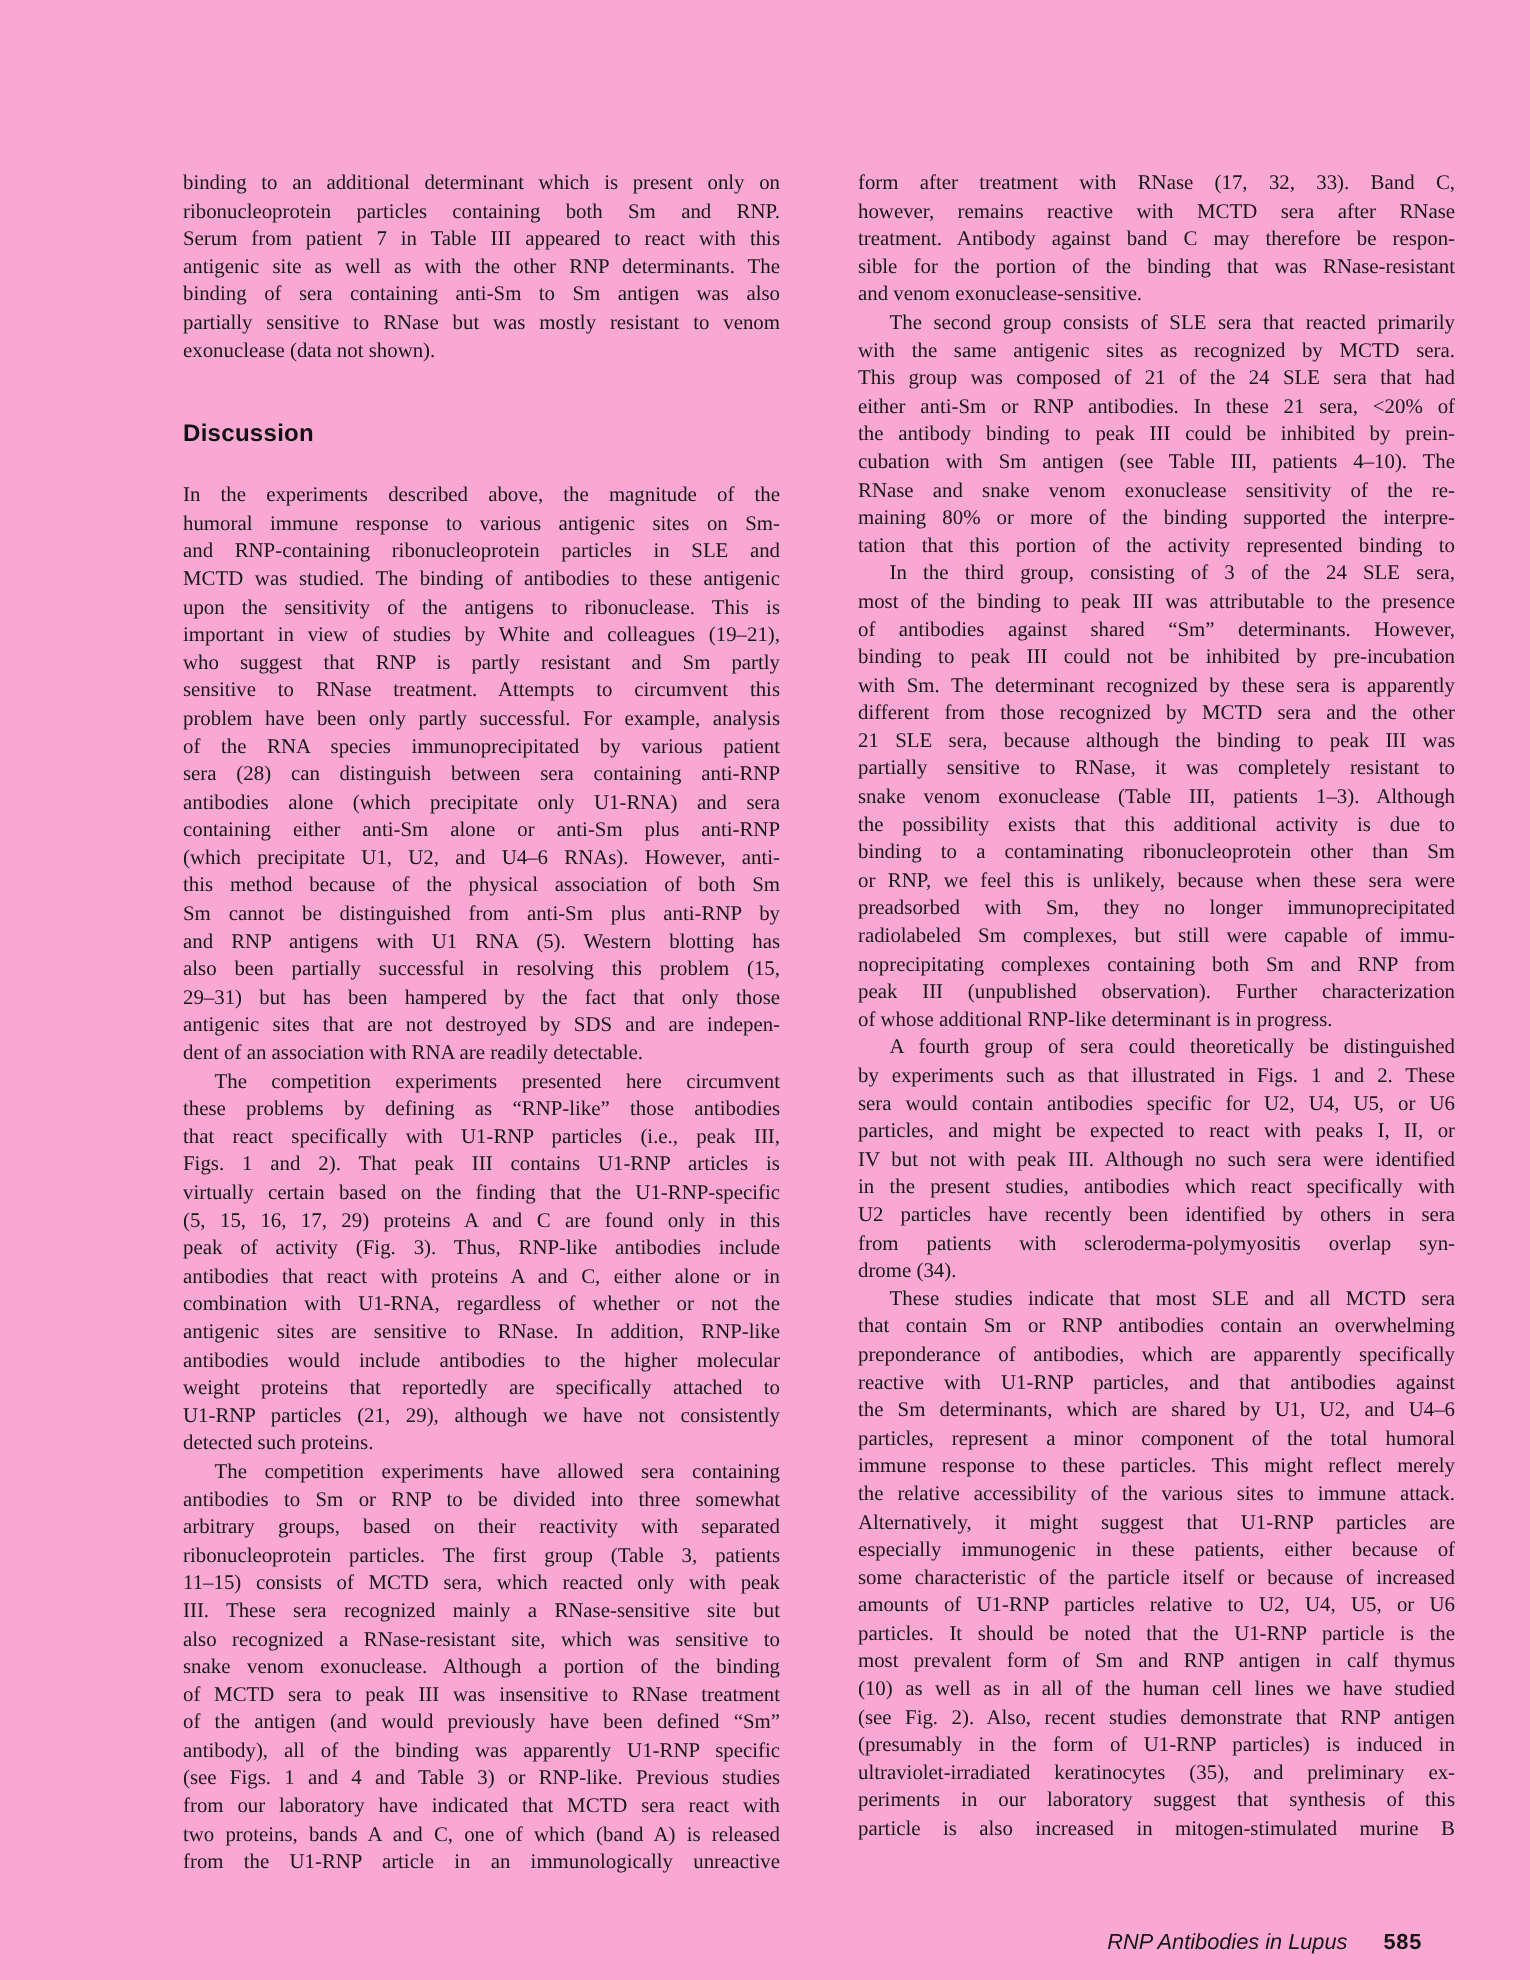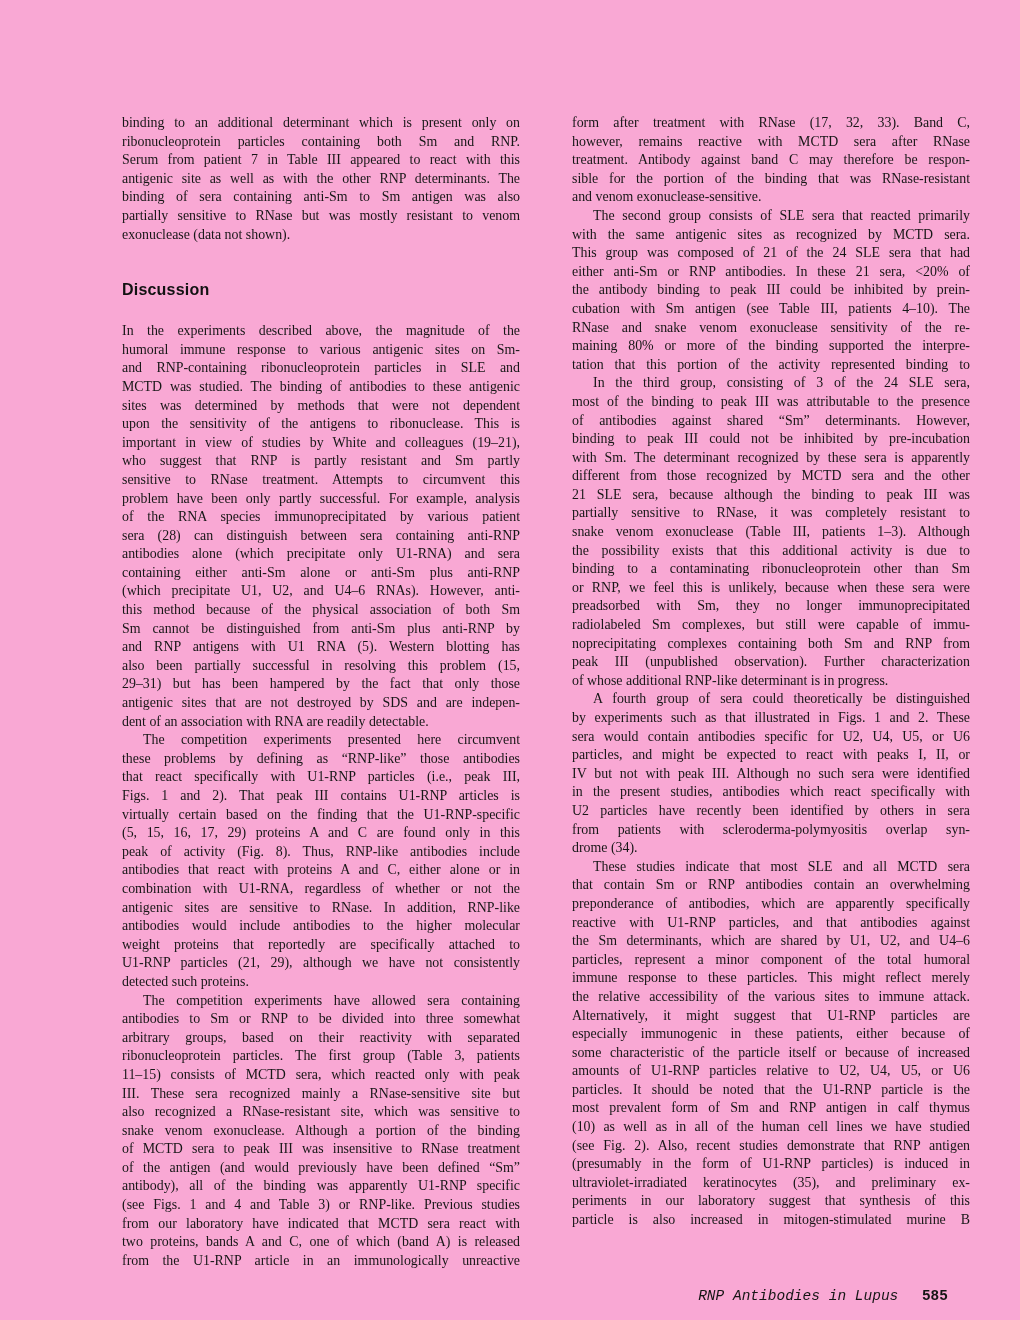--- a/index.html
+++ b/index.html
@@ -40,21 +40,21 @@
     margin-bottom: 23px;
     color: #121212;
   }
   .footer {
     position: absolute; top: 1286px; left: 550px; width: 398px;
     text-align: right;
     font-size: 14.5px;
     line-height: 18px;
     color: #151515;
   }
-  .footer .title { font-style: italic; font-family: Liberation Mono, monospace; text-align: center; }
+  .footer .title { font-style: italic; font-family: Liberation Sans, sans-serif; text-align: center; }
   .footer .num {
     font-family: "Liberation Sans", sans-serif;
     font-weight: bold;
     margin-left: 24px;
     letter-spacing: 0.5px;
   }
 </style>
 </head>
 <body>
 
@@ -68,21 +68,20 @@
         <div class="line">binding of sera containing anti-Sm to Sm antigen was also</div>
         <div class="line">partially sensitive to RNase but was mostly resistant to venom</div>
         <div class="line endline">exonuclease (data not shown).</div>
       </div>
       <div class="heading">Discussion</div>
       <div class="para">
         <div class="line">In the experiments described above, the magnitude of the</div>
         <div class="line">humoral immune response to various antigenic sites on Sm-</div>
         <div class="line">and RNP-containing ribonucleoprotein particles in SLE and</div>
         <div class="line">MCTD was studied. The binding of antibodies to these antigenic</div>
-        <div class="line">sites was determined by methods that were not dependent</div>
         <div class="line">upon the sensitivity of the antigens to ribonuclease. This is</div>
         <div class="line">important in view of studies by White and colleagues (19–21),</div>
         <div class="line">who suggest that RNP is partly resistant and Sm partly</div>
         <div class="line">sensitive to RNase treatment. Attempts to circumvent this</div>
         <div class="line">problem have been only partly successful. For example, analysis</div>
         <div class="line">of the RNA species immunoprecipitated by various patient</div>
         <div class="line">sera (28) can distinguish between sera containing anti-RNP</div>
         <div class="line">antibodies alone (which precipitate only U1-RNA) and sera</div>
         <div class="line">containing either anti-Sm alone or anti-Sm plus anti-RNP</div>
         <div class="line">(which precipitate U1, U2, and U4–6 RNAs). However, anti-</div>
@@ -94,21 +93,21 @@
         <div class="line">antigenic sites that are not destroyed by SDS and are indepen-</div>
         <div class="line endline">dent of an association with RNA are readily detectable.</div>
       </div>
       <div class="para">
         <div class="line indent">The competition experiments presented here circumvent</div>
         <div class="line">these problems by defining as “RNP-like” those antibodies</div>
         <div class="line">that react specifically with U1-RNP particles (i.e., peak III,</div>
         <div class="line">Figs. 1 and 2). That peak III contains U1-RNP articles is</div>
         <div class="line">virtually certain based on the finding that the U1-RNP-specific</div>
         <div class="line">(5, 15, 16, 17, 29) proteins A and C are found only in this</div>
-        <div class="line">peak of activity (Fig. 8). Thus, RNP-like antibodies include</div>
+        <div class="line">peak of activity (Fig. 3). Thus, RNP-like antibodies include</div>
         <div class="line">antibodies that react with proteins A and C, either alone or in</div>
         <div class="line">combination with U1-RNA, regardless of whether or not the</div>
         <div class="line">antigenic sites are sensitive to RNase. In addition, RNP-like</div>
         <div class="line">antibodies would include antibodies to the higher molecular</div>
         <div class="line">weight proteins that reportedly are specifically attached to</div>
         <div class="line">U1-RNP particles (21, 29), although we have not consistently</div>
         <div class="line endline">detected such proteins.</div>
       </div>
       <div class="para">
         <div class="line indent">The competition experiments have allowed sera containing</div>

